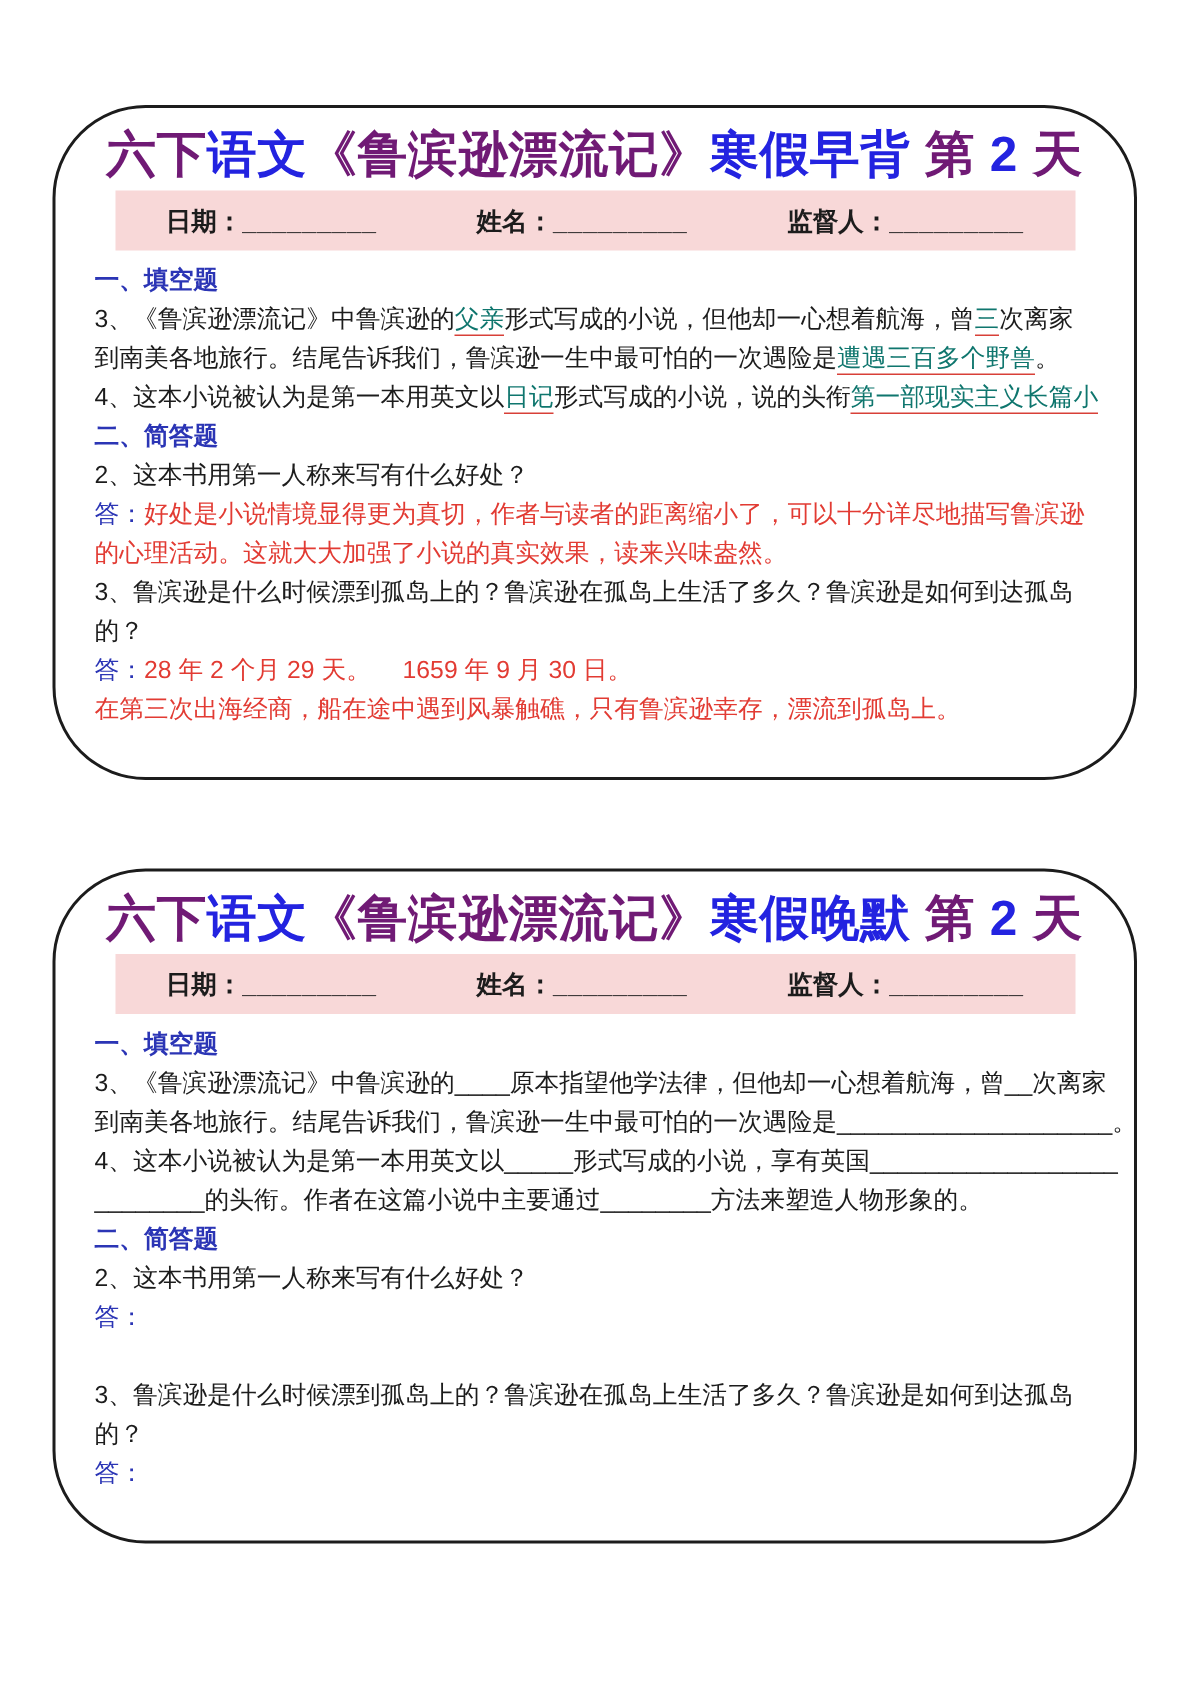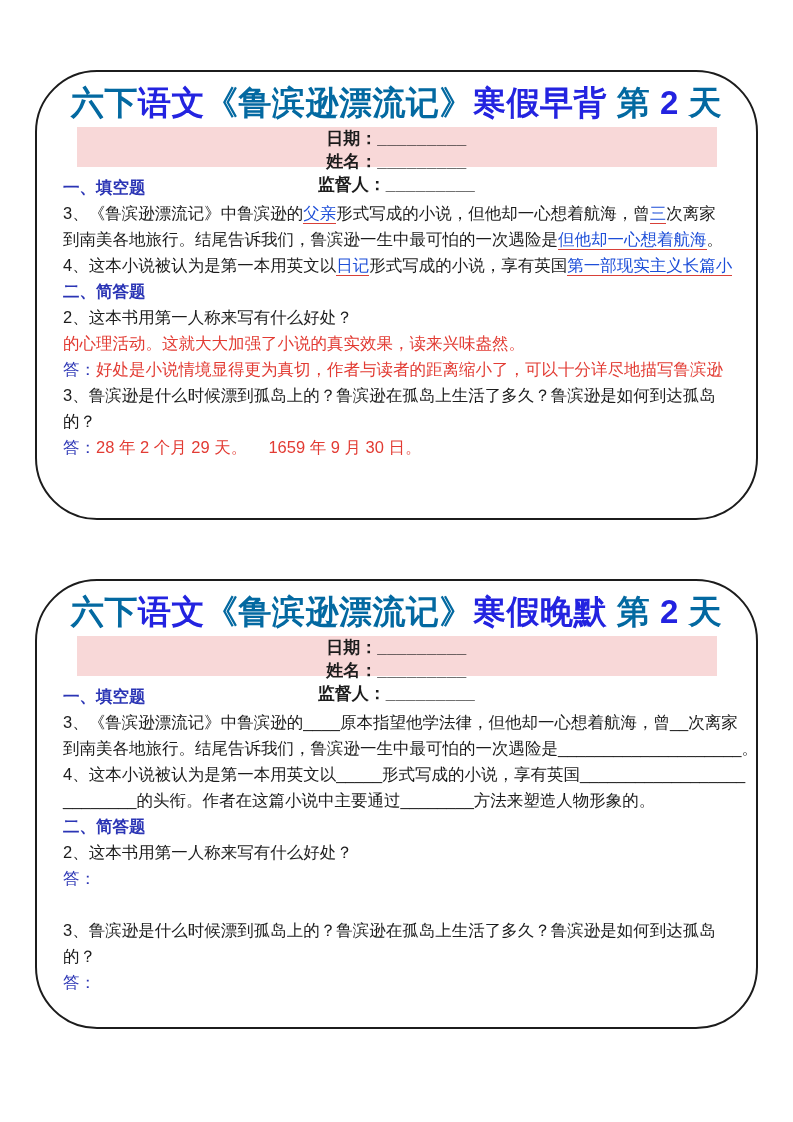--- a/index.html
+++ b/index.html
@@ -16,65 +16,66 @@
   .panel.p1{top:70px;}
   .panel.p2{top:579px;}
   .title{
     margin-top:9px;text-align:center;font-size:33px;font-weight:700;
     line-height:44px;letter-spacing:.5px;white-space:nowrap;
   }
   .infobar{
     width:640px;height:40px;margin:2px auto 0;background:#f8d8d8;
     display:flex;align-items:center;justify-content:space-between;
     padding:0 34px;box-sizing:border-box;
-    font-size:17px;font-weight:700;color:#1c1c1c;flex-direction:column;
+    font-size:17px;font-weight:700;color:#1c1c1c;
   }
   .infobar .group{white-space:nowrap;}
   .infobar .blank{font-weight:700;letter-spacing:.5px;}
   .bodyarea{
     padding:7px 18px 0 26px;font-size:16.5px;line-height:26px;
     font-weight:500;color:#1c1c1c;
   }
   .block{white-space:nowrap;}
   .block.heading{font-weight:700;}
   .block.gap{height:26px;}
   
   .seg-k{color:#1c1c1c;}
   .seg-b{color:#2b35b5;}
   .seg-r{color:#e23b33;}
   .seg-ru{
-    color:#1d4ed8;
+    color:#0f766e;
     border-bottom:1.6px solid #d84038;
     padding-bottom:1px;
   }
-  .seg-tk{color:#0369a1;margin-top:12px;}
+  .seg-tk{color:#701a75;margin-top:12px;}
   .seg-tb{color:#2323e0;}
 </style>
 </head>
 <body>
 
 <div class="panel p1">
   <div class="title"><span class="seg-tk">六下</span><span class="seg-tb">语文</span><span class="seg-tk">《鲁滨逊漂流记》</span><span class="seg-tb">寒假早背</span><span class="seg-tk"> 第 </span><span class="seg-tb">2</span><span class="seg-tk"> 天</span></div>
   <div class="infobar">
     <span class="group"><span>日期：</span><span class="blank">_________</span></span>
     <span class="group"><span>姓名：</span><span class="blank">_________</span></span>
     <span class="group"><span>监督人：</span><span class="blank">_________</span></span>
   </div>
   <div class="bodyarea">
       <div class="block heading"><span class="seg-b">一、填空题</span></div>
       <div class="block line"><span class="seg-k">3、《鲁滨逊漂流记》中鲁滨逊的</span><span class="seg-ru">父亲</span><span class="seg-k">形式写成的小说，但他却一心想着航海，曾</span><span class="seg-ru">三</span><span class="seg-k">次离家</span></div>
-      <div class="block line"><span class="seg-k">到南美各地旅行。结尾告诉我们，鲁滨逊一生中最可怕的一次遇险是</span><span class="seg-ru">但他却一心想着航海</span><span class="seg-k">。</span></div>
-      <div class="block line"><span class="seg-k">4、这本小说被认为是第一本用英文以</span><span class="seg-ru">日记</span><span class="seg-k">形式写成的小说，享有英国</span><span class="seg-ru">第一部现实主义长篇小</span></div>
+      <div class="block line"><span class="seg-k">到南美各地旅行。结尾告诉我们，鲁滨逊一生中最可怕的一次遇险是</span><span class="seg-ru">遭遇三百多个野兽</span><span class="seg-k">。</span></div>
+      <div class="block line"><span class="seg-k">4、这本小说被认为是第一本用英文以</span><span class="seg-ru">日记</span><span class="seg-k">形式写成的小说，说的头衔</span><span class="seg-ru">第一部现实主义长篇小</span></div>
       <div class="block heading"><span class="seg-b">二、简答题</span></div>
       <div class="block line"><span class="seg-k">2、这本书用第一人称来写有什么好处？</span></div>
+      <div class="block line"><span class="seg-b">答：</span><span class="seg-r">好处是小说情境显得更为真切，作者与读者的距离缩小了，可以十分详尽地描写鲁滨逊</span></div>
       <div class="block line"><span class="seg-r">的心理活动。这就大大加强了小说的真实效果，读来兴味盎然。</span></div>
-      <div class="block line"><span class="seg-b">答：</span><span class="seg-r">好处是小说情境显得更为真切，作者与读者的距离缩小了，可以十分详尽地描写鲁滨逊</span></div>
       <div class="block line"><span class="seg-k">3、鲁滨逊是什么时候漂到孤岛上的？鲁滨逊在孤岛上生活了多久？鲁滨逊是如何到达孤岛</span></div>
       <div class="block line"><span class="seg-k">的？</span></div>
       <div class="block line"><span class="seg-b">答：</span><span class="seg-r">28 年 2 个月 29 天。　 1659 年 9 月 30 日。</span></div>
+      <div class="block line"><span class="seg-r">在第三次出海经商，船在途中遇到风暴触礁，只有鲁滨逊幸存，漂流到孤岛上。</span></div>
     </div>
 </div>
 
 <div class="panel p2">
   <div class="title"><span class="seg-tk">六下</span><span class="seg-tb">语文</span><span class="seg-tk">《鲁滨逊漂流记》</span><span class="seg-tb">寒假晚默</span><span class="seg-tk"> 第 </span><span class="seg-tb">2</span><span class="seg-tk"> 天</span></div>
   <div class="infobar">
     <span class="group"><span>日期：</span><span class="blank">_________</span></span>
     <span class="group"><span>姓名：</span><span class="blank">_________</span></span>
     <span class="group"><span>监督人：</span><span class="blank">_________</span></span>
   </div>

